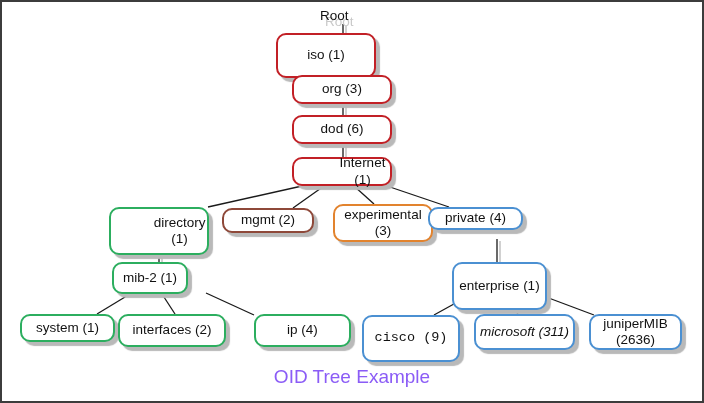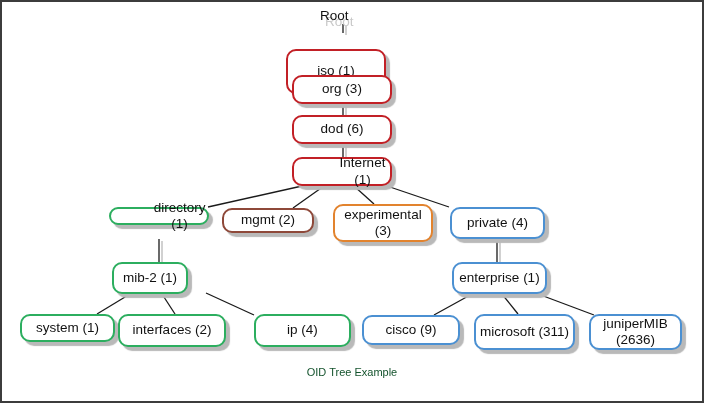--- a/index.html
+++ b/index.html
@@ -33,21 +33,21 @@
   }
   .root-ghost{
     position:absolute;
     font-size:13.5px;color:#c9c9c9;
     z-index:1;
   }
   .caption{
     position:absolute;
     left:0;right:0;
     text-align:center;
-    font-size:11px;color:#14532d;
+    font-size:19px;color:#8b5cf6;
   }
 </style>
 </head>
 <body>
 
 <div id="frame">
   <svg id="edges" xmlns="http://www.w3.org/2000/svg">
       <line x1="344" y1="24" x2="344" y2="33" stroke="#c6c6c6" stroke-width="1.6"></line>
       <line x1="341" y1="22" x2="341" y2="31" stroke="#1a1a1a" stroke-width="1.3"></line>
       <line x1="344" y1="62" x2="344" y2="75" stroke="#c6c6c6" stroke-width="1.6"></line>
@@ -67,63 +67,63 @@
       <line x1="128" y1="292" x2="95" y2="312" stroke="#1a1a1a" stroke-width="1.3"></line>
       <line x1="160" y1="292" x2="173" y2="312" stroke="#1a1a1a" stroke-width="1.3"></line>
       <line x1="204" y1="291" x2="252" y2="313" stroke="#1a1a1a" stroke-width="1.3"></line>
       <line x1="470" y1="292" x2="432" y2="313" stroke="#1a1a1a" stroke-width="1.3"></line>
       <line x1="500" y1="292" x2="516" y2="312" stroke="#1a1a1a" stroke-width="1.3"></line>
       <line x1="536" y1="292" x2="592" y2="313" stroke="#1a1a1a" stroke-width="1.3"></line>
     </svg>
   <span class="root-ghost" style="left: 323px; top: 12px;">Root</span>
   <span class="root-label" style="left: 318px; top: 6px;">Root</span>
   <div id="nodes">
-      <div class="node" style="left: 284px; top: 31px; width: 100px; height: 45px; border: 2px solid rgb(194, 32, 38); margin-top: 16px;">
+      <div class="node" style="left: 274px; top: 31px; width: 100px; height: 45px; border: 2px solid rgb(194, 32, 38);">
         <span>iso (1)</span>
       </div>
       <div class="node" style="left: 290px; top: 73px; width: 100px; height: 29px; border: 2px solid rgb(194, 32, 38);">
         <span>org (3)</span>
       </div>
       <div class="node" style="left: 290px; top: 113px; width: 100px; height: 29px; border: 2px solid rgb(194, 32, 38);">
         <span>dod (6)</span>
       </div>
       <div class="node" style="left: 290px; top: 155px; width: 100px; height: 29px; border: 2px solid rgb(194, 32, 38); padding-left: 44px;">
         <span>Internet (1)</span>
       </div>
-      <div class="node" style="left: 107px; top: 205px; width: 100px; height: 18px; border: 2px solid rgb(44, 174, 95); padding-left: 44px;">
+      <div class="node" style="left: 107px; top: 205px; width: 100px; height: 48px; border: 2px solid rgb(44, 174, 95); padding-left: 44px;">
         <span>directory (1)</span>
       </div>
       <div class="node" style="left: 220px; top: 206px; width: 92px; height: 25px; border: 2px solid rgb(142, 72, 57);">
         <span>mgmt (2)</span>
       </div>
       <div class="node" style="left: 331px; top: 202px; width: 100px; height: 38px; border: 2px solid rgb(226, 131, 46);">
         <span>experimental (3)</span>
       </div>
-      <div class="node" style="left: 448px; top: 205px; width: 95px; height: 32px; border: 2px solid rgb(75, 144, 210);">
+      <div class="node" style="left: 426px; top: 205px; width: 95px; height: 23px; border: 2px solid rgb(75, 144, 210);">
         <span>private (4)</span>
       </div>
       <div class="node" style="left: 110px; top: 260px; width: 76px; height: 32px; border: 2px solid rgb(44, 174, 95);">
         <span>mib-2 (1)</span>
       </div>
-      <div class="node" style="left: 450px; top: 260px; width: 95px; height: 32px; border: 2px solid rgb(75, 144, 210);">
+      <div class="node" style="left: 450px; top: 260px; width: 95px; height: 48px; border: 2px solid rgb(75, 144, 210);">
         <span>enterprise (1)</span>
       </div>
       <div class="node" style="left: 18px; top: 312px; width: 95px; height: 28px; border: 2px solid rgb(44, 174, 95);">
         <span>system (1)</span>
       </div>
       <div class="node" style="left: 116px; top: 312px; width: 108px; height: 33px; border: 2px solid rgb(44, 174, 95);">
         <span>interfaces (2)</span>
       </div>
       <div class="node" style="left: 252px; top: 312px; width: 97px; height: 33px; border: 2px solid rgb(44, 174, 95);">
         <span>ip (4)</span>
       </div>
-      <div class="node" style="left: 360px; top: 313px; width: 98px; height: 30px; border: 2px solid rgb(75, 144, 210);">
+      <div class="node" style="left: 360px; top: 313px; width: 98px; height: 47px; border: 2px solid rgb(75, 144, 210); font-family: Liberation Mono, monospace;">
         <span>cisco (9)</span>
       </div>
-      <div class="node" style="left: 472px; top: 312px; width: 101px; height: 36px; border: 2px solid rgb(75, 144, 210);">
+      <div class="node" style="left: 472px; top: 312px; width: 101px; height: 36px; border: 2px solid rgb(75, 144, 210); font-style: italic;">
         <span>microsoft (311)</span>
       </div>
       <div class="node" style="left: 587px; top: 312px; width: 93px; height: 36px; border: 2px solid rgb(75, 144, 210);">
         <span>juniperMIB (2636)</span>
       </div>
     </div>
   <div class="caption" style="top: 364px;">OID Tree Example</div>
 </div>
 
 </body></html>

